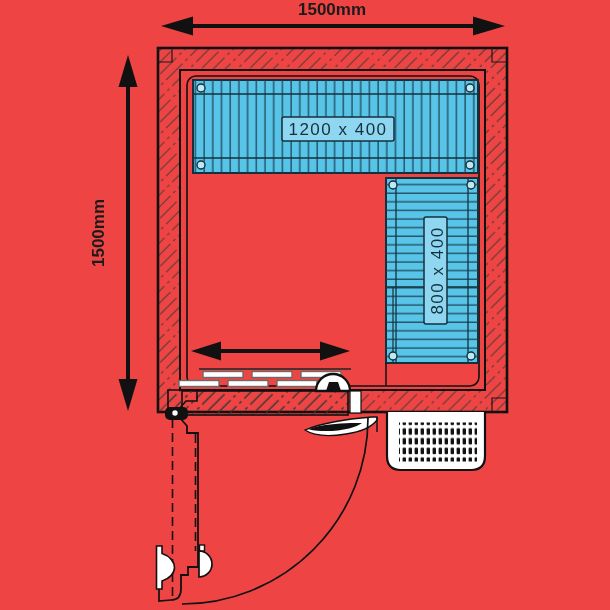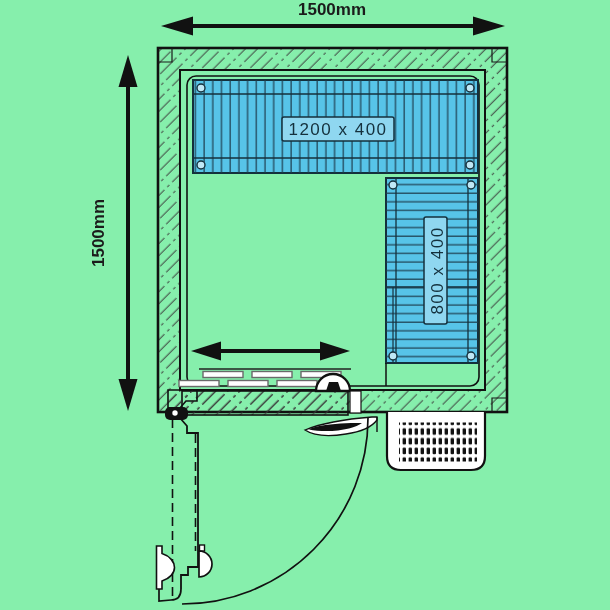--- a/index.html
+++ b/index.html
@@ -1,16 +1,16 @@
 <!DOCTYPE html>
 <html><head>
 <meta charset="utf-8">
 <style>
   html,body{margin:0;padding:0;background:#ffffff;}
-  .stage{position:relative;width:610px;height:610px;background:#86efac;overflow:hidden;}
+  .stage{position:relative;width:610px;height:610px;background:#ef4444;overflow:hidden;}
   svg{display:block;}
   .dim-label{font:600 17px "Liberation Sans", sans-serif;fill:#1b1b1b;}
   .shelf-label{font:500 17px "Liberation Sans", sans-serif;fill:#14303c;letter-spacing:1.5px;}
   .thin{stroke:#1a1a1a;fill:none;}
 </style>
 </head>
 <body>
 
 <div class="stage">
 <svg width="610" height="610" viewBox="0 0 610 610">

